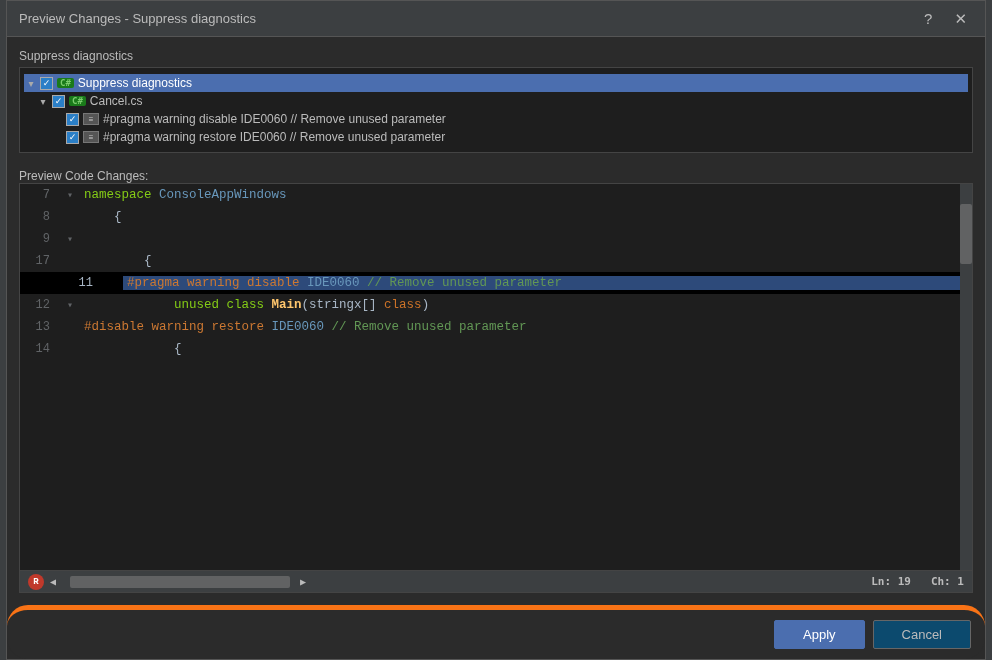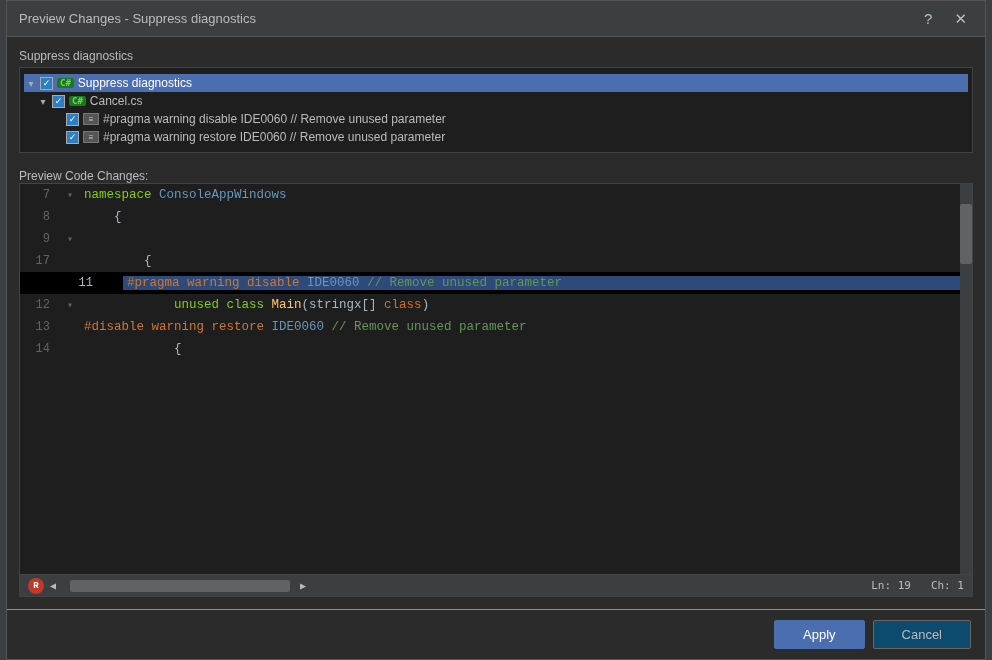--- a/index.html
+++ b/index.html
@@ -242,52 +242,54 @@
       height: 100%;
       width: 220px;
       background: #616263;
       border-radius: 2px;
       margin-left: 4px;
     }
     .status-right {
       color: #bbb;
       font-size: 11px;
       font-family: 'Consolas', monospace;
+      font-weight: bold;
     }
     .scroll-arrow {
       color: #bbb;
       font-size: 10px;
       cursor: pointer;
     }
 
     .dialog-footer {
       padding: 10px 14px;
       display: flex;
       align-items: center;
       justify-content: flex-end;
       gap: 8px;
-      border-top: 1px solid #f97316;
+      border-top: 5px solid #f97316;
       background: #2b2b2b;
+      border-radius: 21px;
     }
     .btn {
       padding: 6px 28px;
       font-size: 13px;
       border: 1px solid #666;
       background: #0c4a6e;
       color: #bbb;
       cursor: pointer;
       border-radius: 2px;
     }
     .btn.primary { background: #4b6eaf; border-color: #4b6eaf; color: #fff; }
 
     
     .kw { color: #84cc16; }
     .kw2 { color: #cb7228; }
     .type { color: #a9b7c6; }
-    .method { color: #ffc66d; }
+    .method { color: #ffc66d; font-weight: bold; }
     .ns { color: #6897bb; }
     .comment { color: #629755; }
     .pragma-kw { color: #cc7832; }
     .pragma-id { color: #6897bb; }
   </style>
 </head>
 <body>
 
 <div class="dialog">
 

